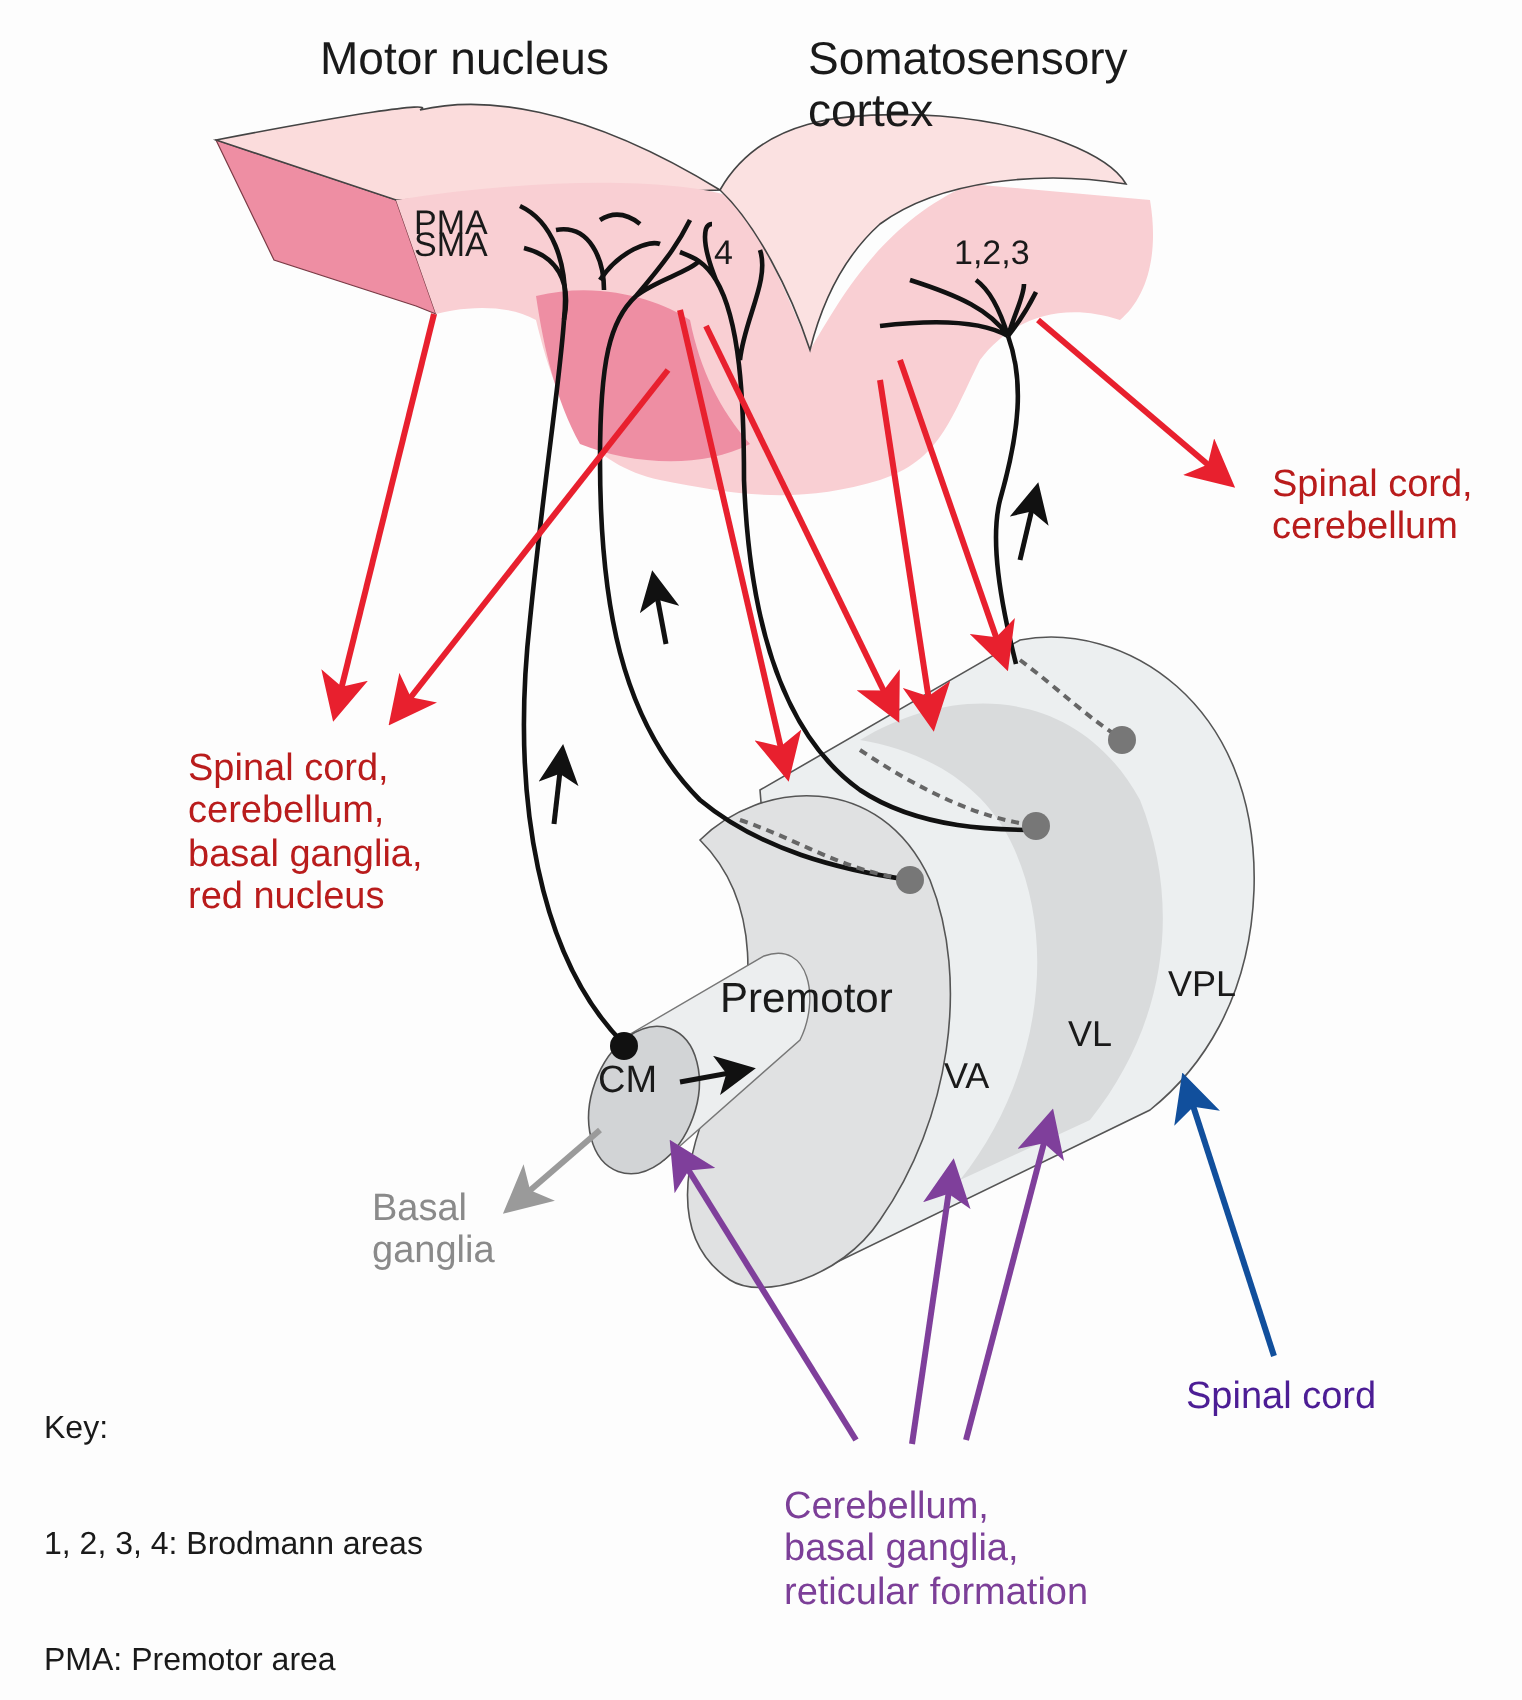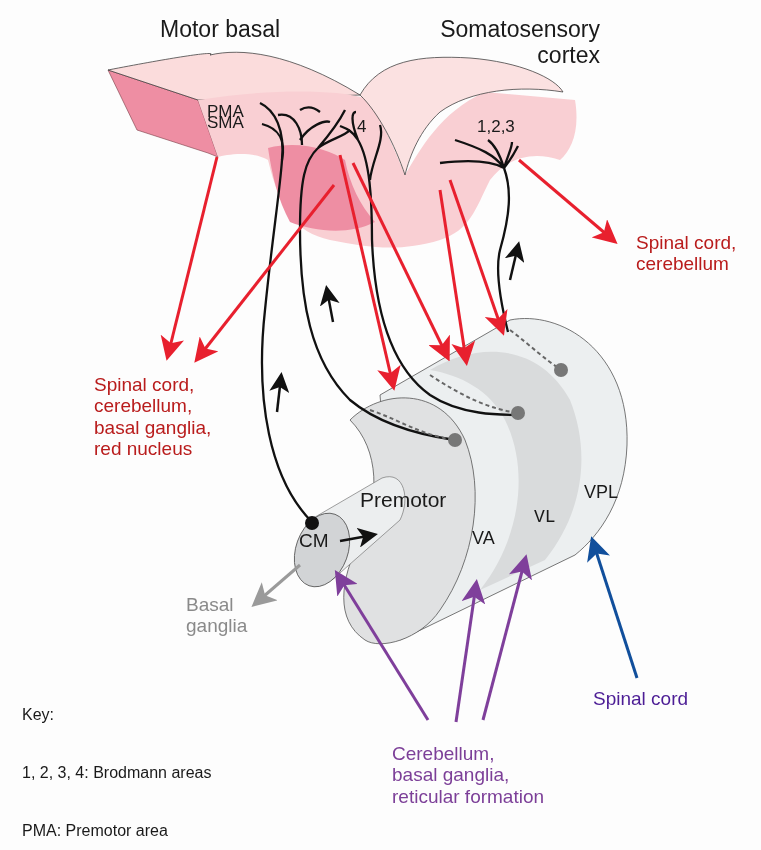--- a/index.html
+++ b/index.html
@@ -112,33 +112,33 @@
       <line x1="428" y1="720" x2="338" y2="575" marker-end="url(#mPurple)"></line>
       <line x1="456" y1="722" x2="476" y2="585" marker-end="url(#mPurple)"></line>
       <line x1="483" y1="720" x2="525" y2="560" marker-end="url(#mPurple)"></line>
     </g>
 
     <line x1="637" y1="678" x2="593" y2="542" stroke="#114f9c" stroke-width="3" marker-end="url(#mBlue)"></line>
 
     <line x1="300" y1="565" x2="256" y2="603" stroke="#9a9a9a" stroke-width="3" marker-end="url(#mGrey)"></line>
   </svg>
 
-  <div class="lbl title" style="left:160px; top:17px;">Motor basal</div>
-  <div class="lbl title" style="left:416px; top:17px; text-align:right; width:184px;">Somatosensory
+  <div class="lbl title" style="left:160px; top:17px;">Motor nucleus</div>
+  <div class="lbl title" style="left:404px; top:17px; text-align:left; width:184px;">Somatosensory
 cortex</div>
 
   <div class="lbl dark" style="left:207px; top:102px; font-size:17px;">PMA</div>
   <div class="lbl dark" style="left:207px; top:113px; font-size:17px;">SMA</div>
   <div class="lbl dark" style="left:357px; top:117px; font-size:17px;">4</div>
   <div class="lbl dark" style="left:477px; top:117px; font-size:17px;">1,2,3</div>
 
   <div class="lbl dark" style="left:360px; top:488px; font-size:21px;">Premotor</div>
   <div class="lbl dark" style="left:299px; top:530px; font-size:19px;">CM</div>
   <div class="lbl dark" style="left:472px; top:528px; font-size:18px;">VA</div>
-  <div class="lbl dark" style="left:534px; top:507px; font-size:18px;font-family:Liberation Mono, monospace;">VL</div>
+  <div class="lbl dark" style="left:534px; top:507px; font-size:18px;">VL</div>
   <div class="lbl dark" style="left:584px; top:482px; font-size:18px;">VPL</div>
 
   <div class="lbl red" style="left:94px; top:374px;">Spinal cord,
 cerebellum,
 basal ganglia,
 red nucleus</div>
   <div class="lbl red" style="left:636px; top:232px;">Spinal cord,
 cerebellum</div>
   <div class="lbl grey" style="left:186px; top:594px;">Basal
 ganglia</div>

